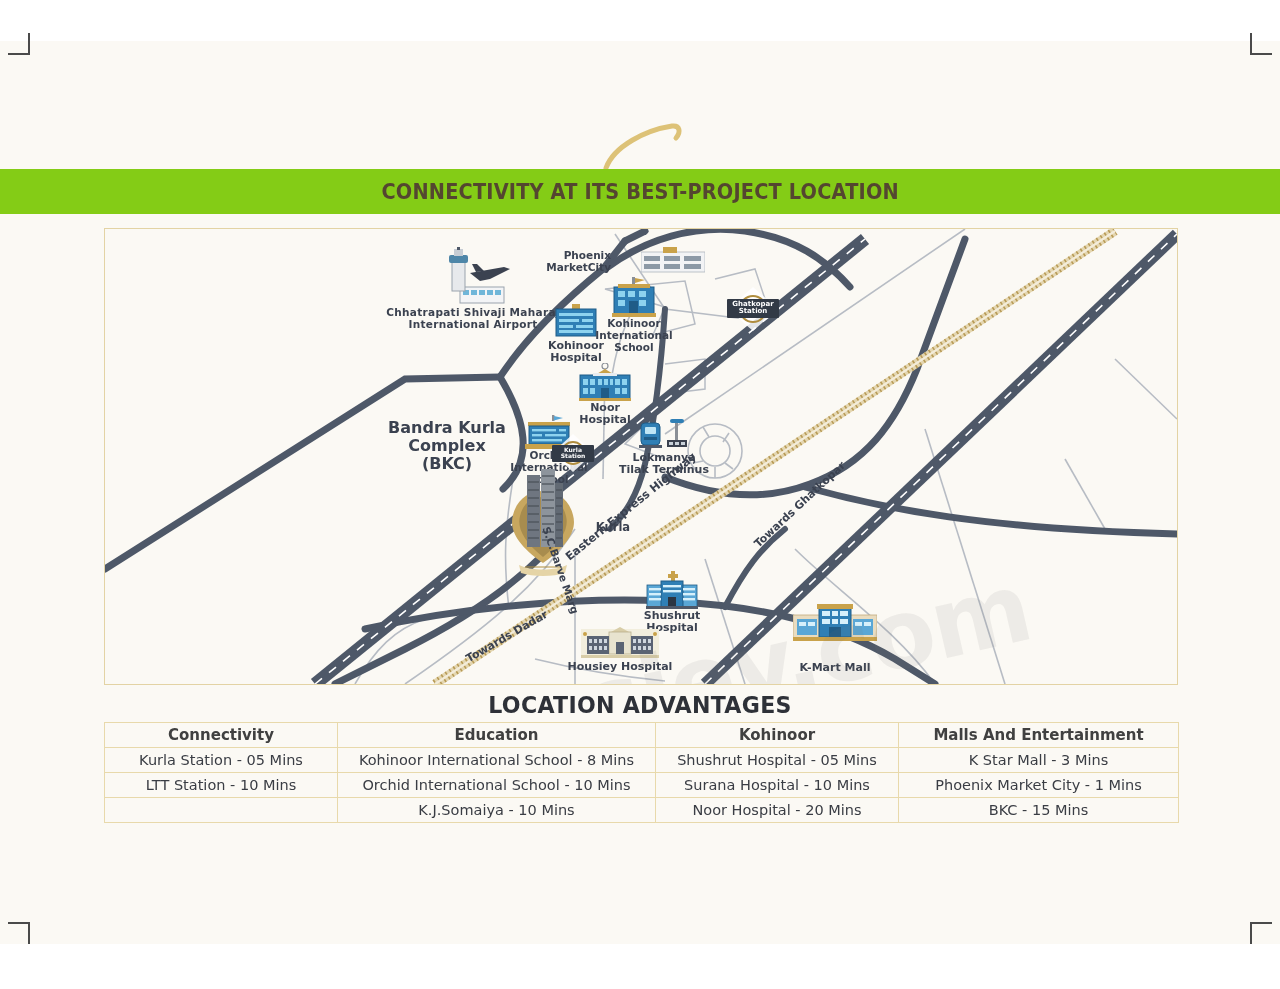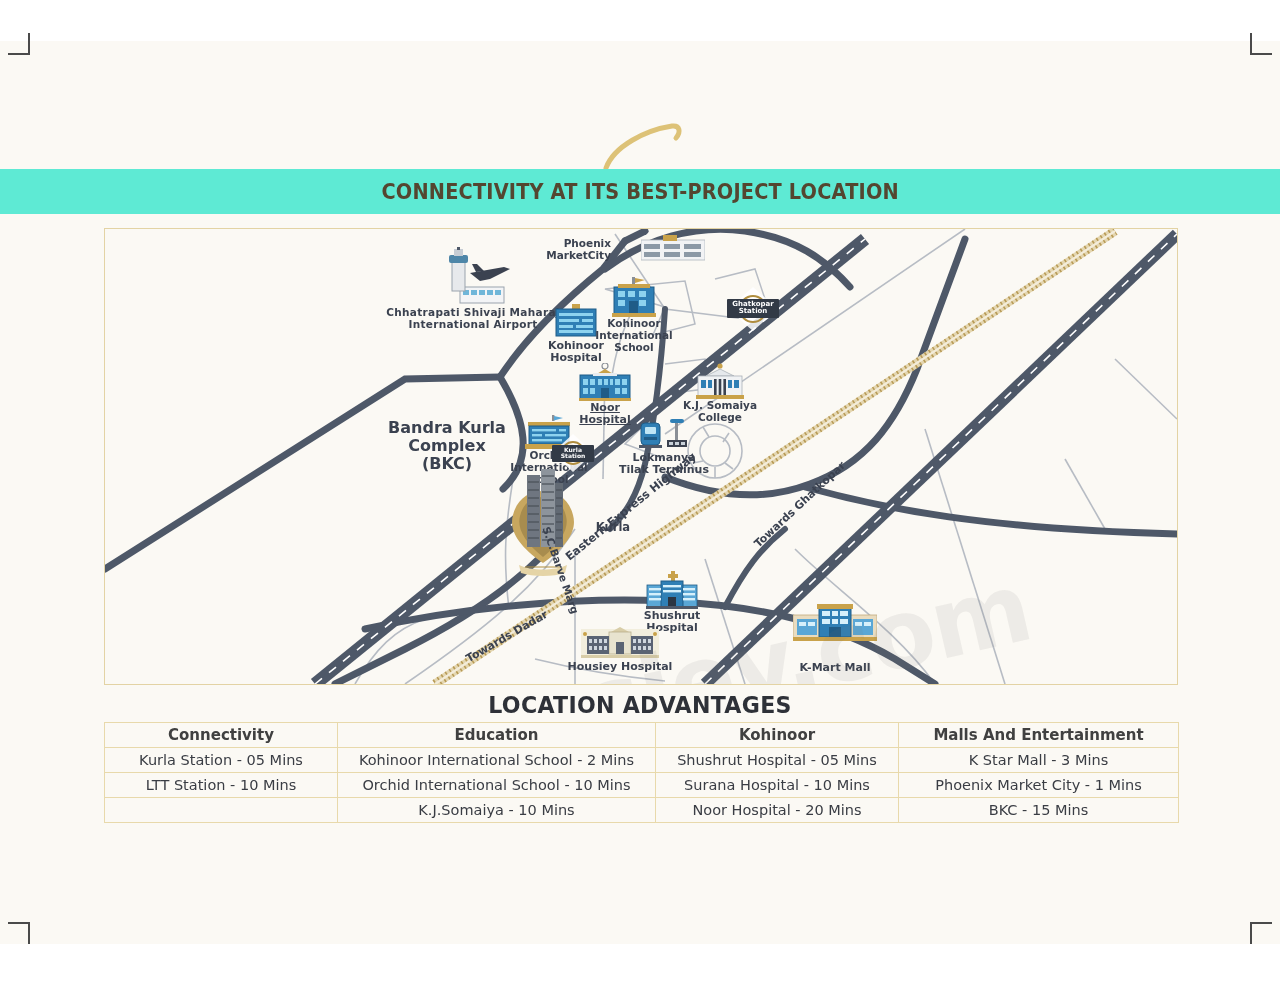--- a/index.html
+++ b/index.html
@@ -39,21 +39,21 @@
   #cm-br .cm-h { left: 0; top: 0; }
   #cm-br .cm-v { left: 0; top: 0; }
 
   
   #flourish { position: absolute; left: 584px; top: 112px; width: 110px; height: 60px; }
 
   
   #titleband {
     position: absolute; left: 0; top: 169px;
     width: 1280px; height: 45px;
-    background: #5eead4;
+    background: #84cc16;
     display: flex; align-items: center; justify-content: center;
   }
   #titleband .bandtext {
     font-family: "DejaVu Sans", sans-serif;
     font-weight: 700;
     font-size: 21px;
     letter-spacing: 0.2px;
     color: #544630;
     transform: scaleX(0.92);
   }
@@ -274,21 +274,21 @@
         <rect x="25" y="0" width="3" height="3" fill="#4e5868"></rect>
         <g fill="#3b4250">
           <path d="M38 26 L72 20 L78 22 L58 32 L48 34 Z"></path>
           <path d="M44 25 L40 17 L45 17 L52 24 Z"></path>
         </g>
       </svg>
       <div class="lbl" style="font-size:10.5px; margin-top:2px; letter-spacing:0.3px;">Chhatrapati Shivaji Maharaj
 International Airport</div>
     </div>
 
-    <div class="poi" style="left:420px; top:4px; width:200px; display:flex; align-items:center; gap:9px;">
+    <div class="poi" style="left:420px; top:16px; width:200px; display:flex; align-items:center; gap:9px;">
       <div class="lbl" style="font-size:10.5px; width:86px; text-align:right; padding-top:5px;">Phoenix
 MarketCity</div>
       <svg class="ico" width="64" height="28" viewBox="0 0 64 28">
         <rect x="0" y="7" width="64" height="20" fill="#f2f3f5" stroke="#b0b6bd" stroke-width="0.8"></rect>
         <rect x="22" y="2" width="14" height="6" fill="#c9a24a"></rect>
         <g fill="#8c99a6">
           <rect x="3" y="11" width="16" height="5"></rect>
             <rect x="23" y="11" width="16" height="5"></rect>
             <rect x="43" y="11" width="17" height="5"></rect>
           <rect x="3" y="19" width="16" height="5"></rect>
@@ -351,45 +351,24 @@
             <rect x="25" y="16" width="4" height="6"></rect>
             <rect x="31" y="16" width="3" height="6"></rect>
           <rect x="4" y="25" width="5" height="6"></rect>
             <rect x="11" y="25" width="5" height="6"></rect>
           <rect x="36" y="25" width="5" height="6"></rect>
             <rect x="43" y="25" width="5" height="6"></rect>
         </g>
         <rect x="22" y="25" width="8" height="11" fill="#1f5c87"></rect>
         <rect x="0" y="35" width="52" height="3" fill="#c9a24a"></rect>
       </svg>
-      <div class="lbl" style="font-size:11px; margin-top:1px;text-decoration:underline;">Noor
+      <div class="lbl" style="font-size:11px; margin-top:1px;">Noor
 Hospital</div>
     </div>
 
-    <div class="poi" style="left:562px; top:134px; width:106px;">
-      <svg class="ico" width="48" height="36" viewBox="0 0 48 36">
-        <circle cx="24" cy="3" r="2.6" fill="#c9a24a"></circle>
-        <path d="M24 6 L10 13 L38 13 Z" fill="#e6e9ec" stroke="#aab1b8" stroke-width="0.8"></path>
-        <rect x="2" y="13" width="44" height="20" fill="#f0f2f4" stroke="#aab1b8" stroke-width="0.8"></rect>
-        <g fill="#2f7fb5">
-          <rect x="5" y="17" width="5" height="8"></rect>
-            <rect x="12" y="17" width="4" height="8"></rect>
-          <rect x="32" y="17" width="4" height="8"></rect>
-            <rect x="38" y="17" width="5" height="8"></rect>
-        </g>
-        <g fill="#3b4250">
-          <rect x="18" y="16" width="2.6" height="17"></rect>
-            <rect x="22.7" y="16" width="2.6" height="17"></rect>
-            <rect x="27.4" y="16" width="2.6" height="17"></rect>
-        </g>
-        <rect x="0" y="32" width="48" height="4" fill="#c9a24a"></rect>
-      </svg>
-      <div class="lbl" style="font-size:10.5px; margin-top:1px;">K.J. Somaiya
-College</div>
-    </div>
 
     <div class="poi" style="left:386px; top:186px; width:116px;">
       <svg class="ico" width="48" height="34" viewBox="0 0 48 34">
         <rect x="27" y="0" width="2.4" height="6" fill="#8a8f96"></rect>
         <path d="M29 1 L38 3 L29 5.5 Z" fill="#5aa7d6"></path>
         <rect x="3" y="7" width="42" height="4" fill="#c9a24a"></rect>
         <rect x="4" y="11" width="40" height="18" fill="#2f7fb5" stroke="#1f5c87" stroke-width="1"></rect>
         <g fill="#8ed3ef">
           <rect x="7" y="14" width="24" height="2.4"></rect>
             <rect x="34" y="14" width="7" height="2.4"></rect>
@@ -591,21 +570,21 @@
       </colgroup>
     <tbody>
       <tr>
         <td class="hdr">Connectivity</td>
         <td class="hdr">Education</td>
         <td class="hdr">Kohinoor</td>
         <td class="hdr">Malls And Entertainment</td>
       </tr>
       <tr>
         <td>Kurla Station - 05 Mins</td>
-        <td>Kohinoor International School - 2 Mins</td>
+        <td>Kohinoor International School - 8 Mins</td>
         <td>Shushrut Hospital - 05 Mins</td>
         <td>K Star Mall - 3 Mins</td>
       </tr>
       <tr>
         <td>LTT Station - 10 Mins</td>
         <td>Orchid International School - 10 Mins</td>
         <td>Surana Hospital - 10 Mins</td>
         <td>Phoenix Market City - 1 Mins</td>
       </tr>
       <tr>

